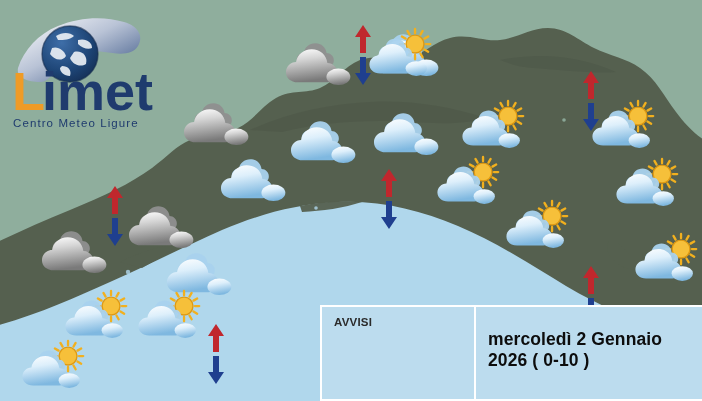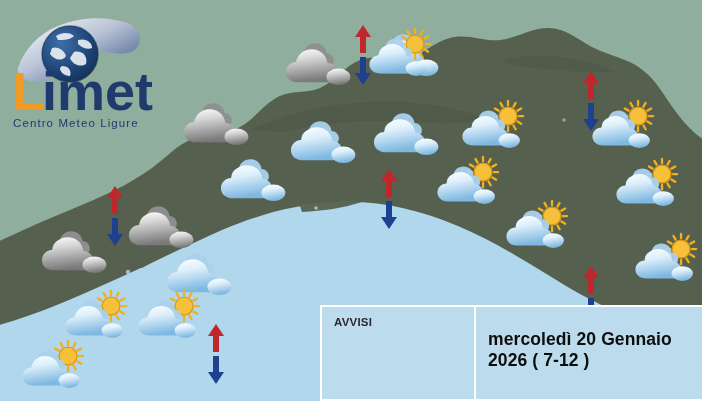--- a/index.html
+++ b/index.html
@@ -646,19 +646,19 @@
       </div>
     </div>
 
   <div id="panels">
     <div class="panel" id="panel-avvisi">
       <div class="panel-head">AVVISI</div>
       <div class="panel-body"></div>
     </div>
     <div class="panel" id="panel-prev">
       <div class="panel-body">
-        <div>mercoledì 20 Gennaio</div>
-        <div>2026 ( 7-12 )</div>
+        <div>mercoledì 2 Gennaio</div>
+        <div>2026 ( 0-10 )</div>
       </div>
     </div>
   </div>
 
 </div>
 
 </body></html>

